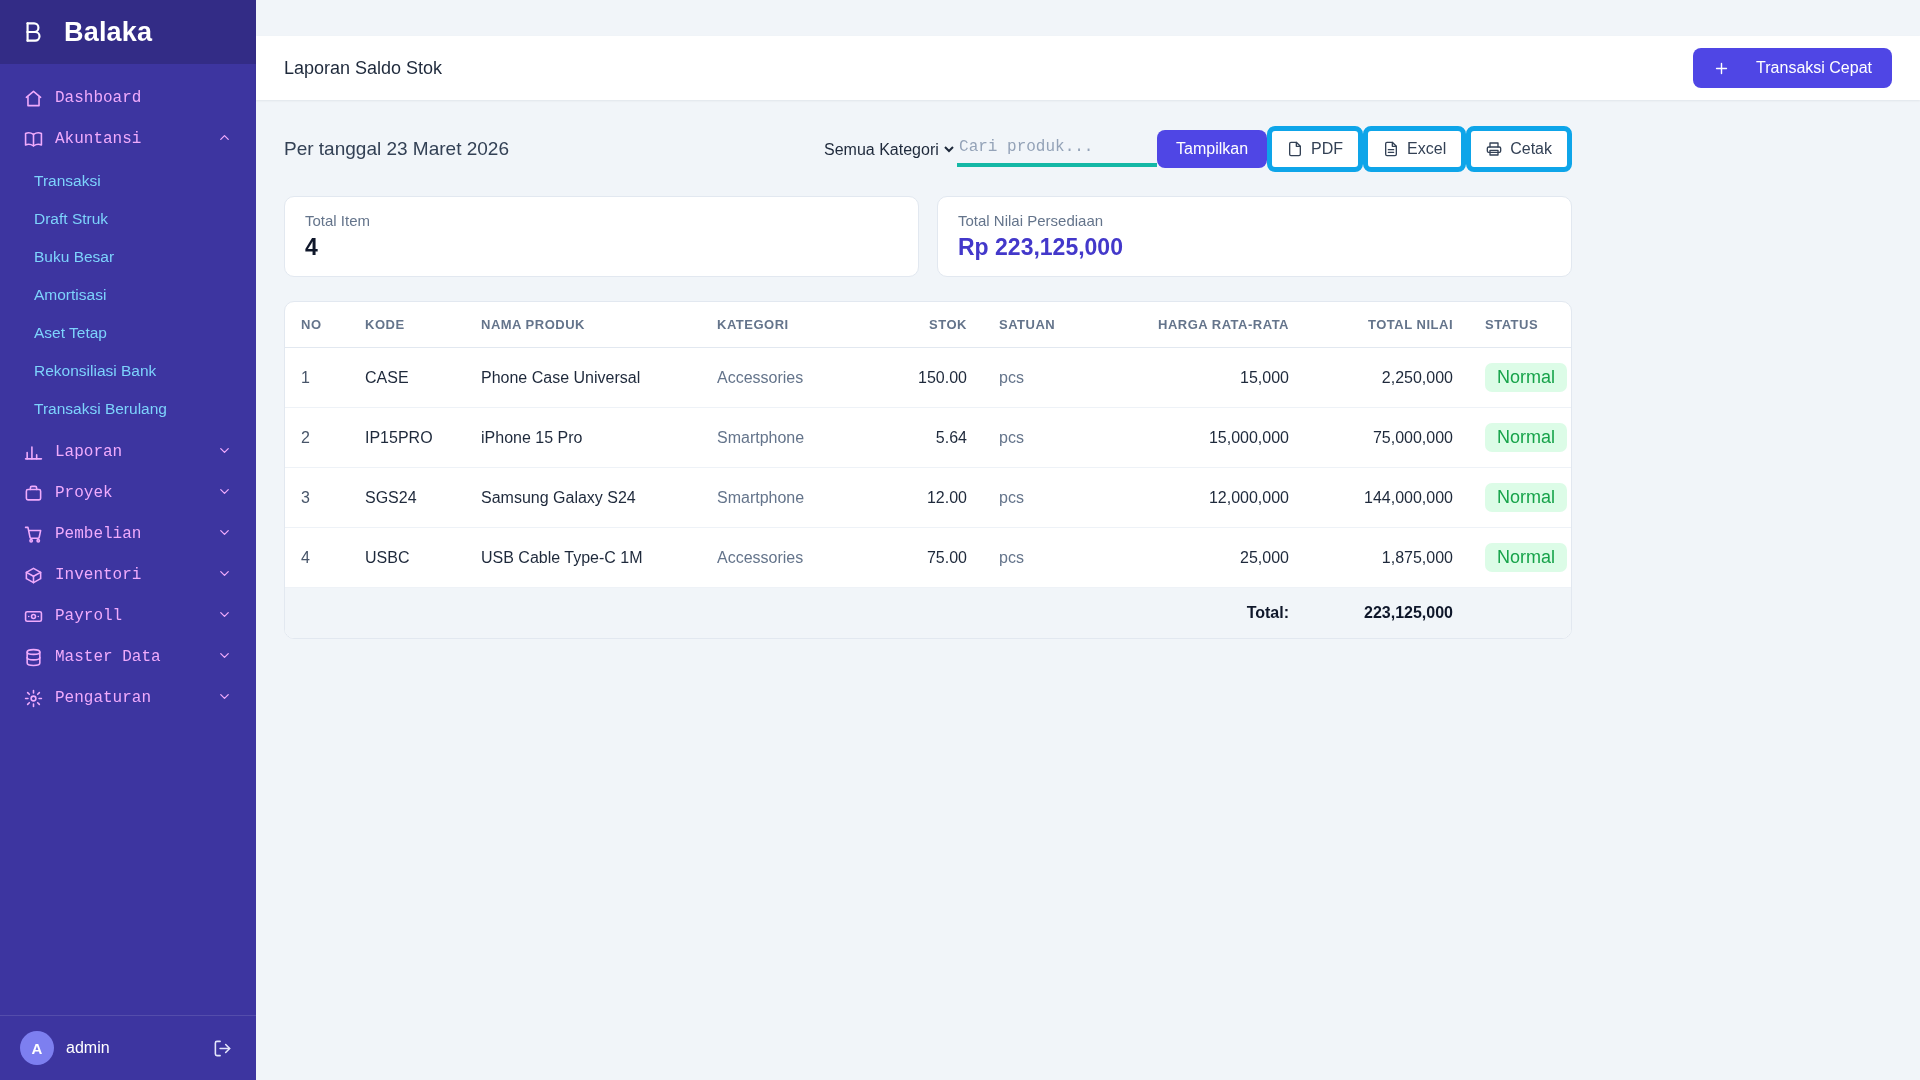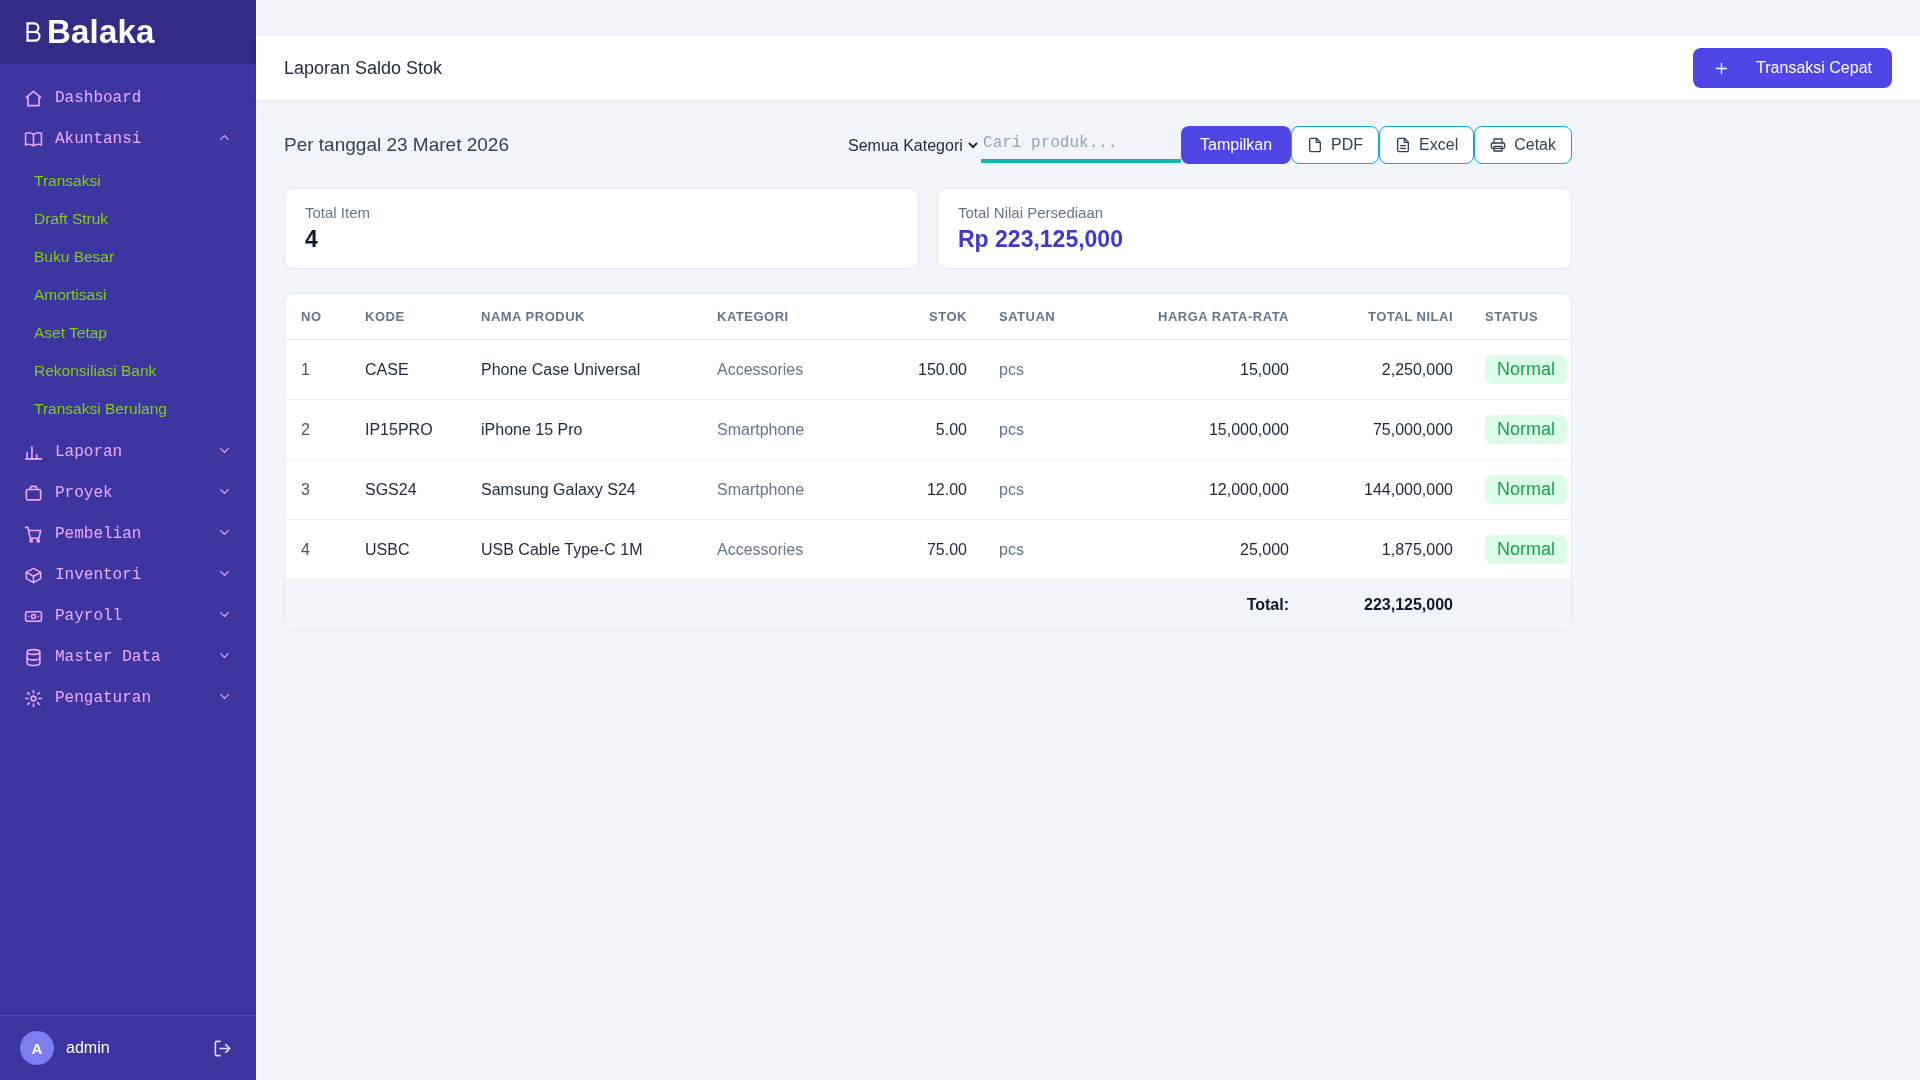--- a/index.html
+++ b/index.html
@@ -22,37 +22,37 @@
   }
   .app{display:flex;width:1920px;height:1080px;overflow:hidden}
 
   
   .sidebar{
     width:256px;flex:0 0 256px;background:var(--sidebar-bg);
     display:flex;flex-direction:column;color:#e4e6fb;
   }
   .logo{
     height:64px;flex:0 0 64px;background:var(--sidebar-dark);
-    display:flex;align-items:center;gap:1px;padding:0 20px;
-    color:#fff;font-size:33px;font-weight:700;letter-spacing:.2px;cursor:pointer;
+    display:flex;align-items:center;gap:18px;padding:0 20px;
+    color:#fff;font-size:27px;font-weight:700;letter-spacing:.2px;cursor:pointer;
   }
   .logo svg{width:26px;height:26px}
   .nav{flex:1;padding:14px 12px;overflow:hidden}
   .nav-item{
     display:flex;align-items:flex-start;gap:12px;
     padding:11px 12px;border-radius:8px;color:#f0abfc;
     font-size:16px;cursor:pointer;text-decoration:none;font-family:Liberation Mono, monospace;
   }
   .nav-item .icn{display:flex;align-items:center}
   .nav-item svg{width:19px;height:19px}
   .chev{margin-left:auto;display:flex;align-items:center}
   .chev svg{width:15px;height:15px}
   .submenu{display:flex;flex-direction:column;margin:2px 0 4px}
   .sub-item{
-    padding:10px 12px 10px 22px;border-radius:8px;color:#84cc16;
+    padding:10px 12px 10px 22px;border-radius:8px;color:#7dd3fc;
     font-size:15.5px;cursor:pointer;text-decoration:none;display:block;
   }
   .user-row{
     flex:0 0 auto;display:flex;align-items:center;gap:12px;
     padding:15px 20px;border-top:1px solid rgba(255,255,255,.12);color:#fff;
   }
   .avatar{
     width:34px;height:34px;border-radius:50%;background:#7d7ff0;
     display:flex;align-items:center;justify-content:center;
     font-size:15px;font-weight:700;color:#fff;flex:0 0 auto;
@@ -91,21 +91,21 @@
   .search-input{
     border:none;border-bottom:4px solid #14b8a6;background:transparent;
     font-family:Liberation Mono, monospace;font-size:16px;color:#1e293b;width:200px;padding:7px 2px;outline:none;
   }
   .search-input::placeholder{color:#94a3b8}
   .btn-primary{
     background:var(--accent);color:#fff;border:none;border-radius:8px;
     padding:10px 19px;font-size:16px;font-family:inherit;cursor:pointer;
   }
   .btn-outline{
-    background:#fff;border:1px solid #0ea5e9;border-radius:8px;color:#334155;
+    background:#fff;border:5px solid #0ea5e9;border-radius:8px;color:#334155;
     padding:9px 15px;font-size:16px;font-family:inherit;cursor:pointer;
     display:flex;align-items:center;gap:8px;
   }
   .btn-outline svg{width:16px;height:16px}
 
   .cards{display:grid;grid-template-columns:1fr 1fr;gap:18px;margin-bottom:24px}
   .card{background:#fff;border:1px solid #e2e8f0;border-radius:10px;padding:15px 20px}
   .card-label{font-size:15px;color:#64748b;margin-bottom:5px}
   .card-value{font-size:23px;font-weight:700;color:#0f172a}
   .card-value.accent{color:var(--accent-dark)}
@@ -404,21 +404,21 @@
                 <td class="muted">pcs</td>
                 <td class="right">15,000</td>
                 <td class="right">2,250,000</td>
                 <td><span class="badge">Normal</span></td>
               </tr>
               <tr>
                 <td class="c-no">2</td>
                 <td>IP15PRO</td>
                 <td>iPhone 15 Pro</td>
                 <td class="muted">Smartphone</td>
-                <td class="right">5.00</td>
+                <td class="right">5.64</td>
                 <td class="muted">pcs</td>
                 <td class="right">15,000,000</td>
                 <td class="right">75,000,000</td>
                 <td><span class="badge">Normal</span></td>
               </tr>
               <tr>
                 <td class="c-no">3</td>
                 <td>SGS24</td>
                 <td>Samsung Galaxy S24</td>
                 <td class="muted">Smartphone</td>

